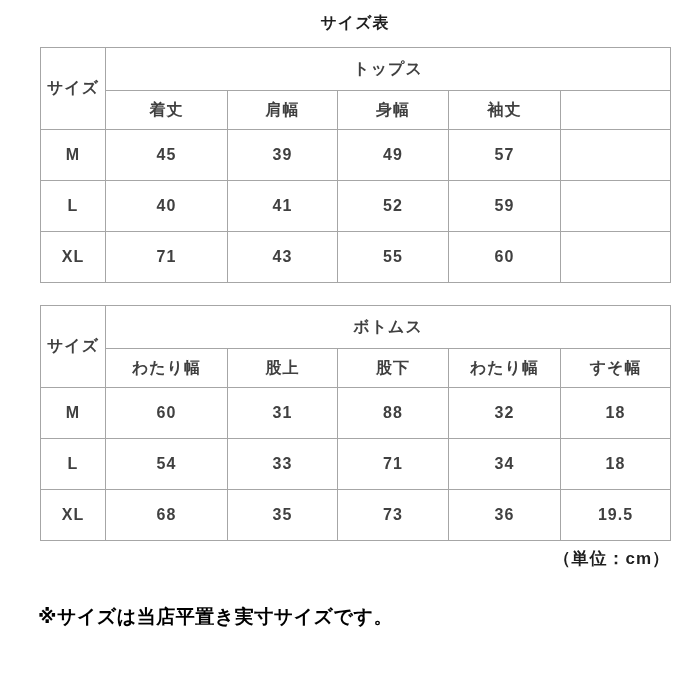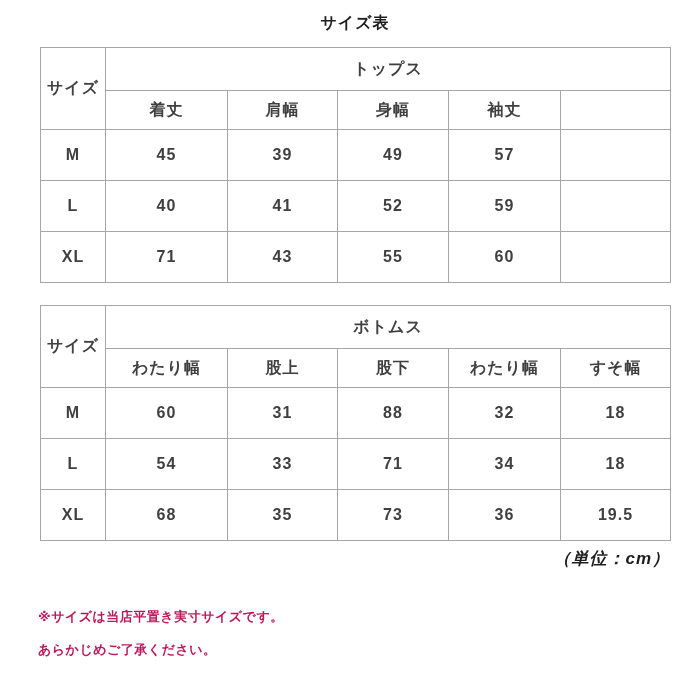--- a/index.html
+++ b/index.html
@@ -49,28 +49,27 @@
   tr.row-sub td   { height: 38px; text-align: center; }
   tr.row-data td  { height: 50px; }
   .table-gap { height: 22px; }
   .unit-note {
     width: 630px;
     margin-left: 40px;
     margin-top: 6px;
     text-align: right;
     font-size: 17px;
     letter-spacing: 1px;
-    font-style: italic;
   }
   .footnotes {
     margin: 30px 0 0 38px;
-    font-size: 13px;
+    font-size: 19px;
     line-height: 33px;
     letter-spacing: 0.5px;
-    color: #be185d;
+    color: #000000;
   }
 </style>
 </head>
 <body>
 
 <div class="page">
 
   <div class="title">サイズ表</div>
   <div class="title-spacer"></div>
 
@@ -169,16 +168,15 @@
         <td>36</td>
         <td>19.5</td>
       </tr>
     </tbody>
   </table>
 
   <div class="unit-note">（単位：cm）</div>
 
   <div class="footnotes">
     <div>※サイズは当店平置き実寸サイズです。</div>
-    <div>あらかじめご了承ください。</div>
   </div>
 
 </div>
 
 </body></html>

